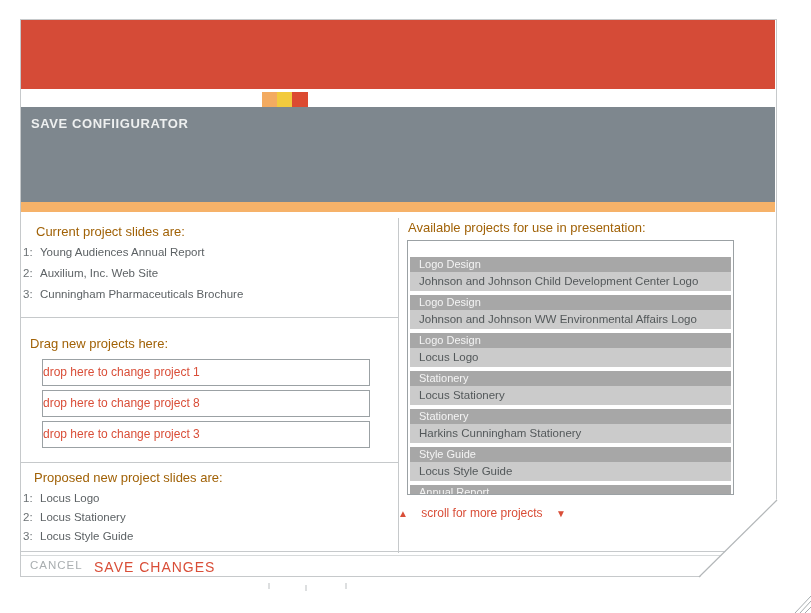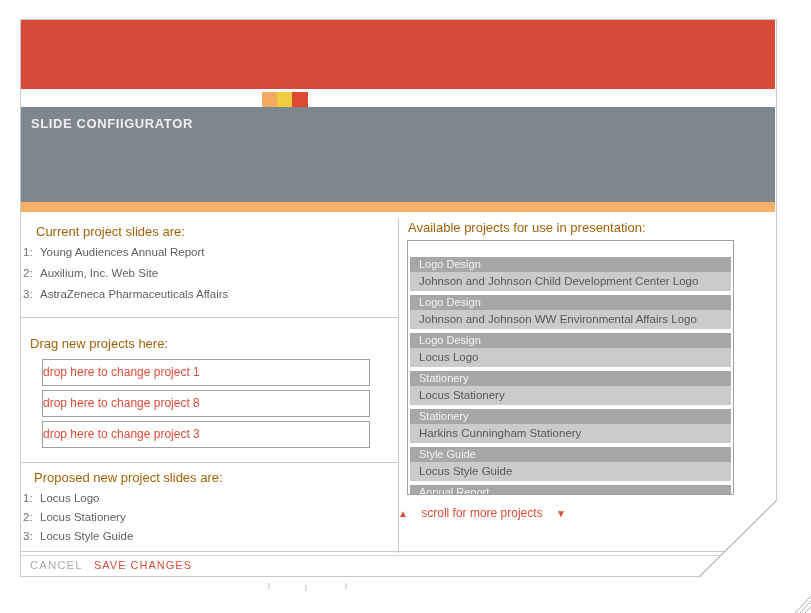--- a/index.html
+++ b/index.html
@@ -41,55 +41,55 @@
   .card .name{height:19px;line-height:19px;background:#cbcbcb;color:#53585a;
               font-size:11.5px;padding-left:9px;}
   .scroll-row{left:398px;top:506px;width:340px;text-align:left;font-size:12px;color:#d94e38;}
   .scroll-row .tri{font-size:10px;cursor:pointer;}
   .scroll-row .lbl{margin:0 10px;}
 
   
   .bar-line1{left:21px;top:551px;width:755px;height:1px;background:#c6c9cb;}
   .bar-line2{left:21px;top:555px;width:755px;height:1px;background:#d7dadb;}
   .cancel-btn{left:30px;top:559px;font-size:11.5px;letter-spacing:1px;color:#a9aeb0;cursor:pointer;}
-  .save-btn{left:94px;top:559px;font-size:11px;letter-spacing:1px;color:#d94e38;cursor:pointer;}
+  .save-btn{left:94px;top:559px;font-size:14px;letter-spacing:1px;color:#d94e38;cursor:pointer;}
 
   .tick{width:2px;height:6px;background:#8f9497;opacity:.3;}
   .overlay{left:0;top:0;pointer-events:none;}
 </style>
 </head>
 <body>
 
 <div class="screen">
 
   <div class="abs frame"></div>
 
   <div class="abs banner"></div>
   <div class="abs sq sq-orange"></div>
   <div class="abs sq sq-yellow"></div>
   <div class="abs sq sq-red"></div>
 
   <div class="abs band"></div>
-  <div class="abs app-title">SLIDE CONFIIGURATOR</div>
+  <div class="abs app-title">SAVE CONFIIGURATOR</div>
   <div class="abs strip"></div>
 
   <div class="abs vdivider"></div>
 
   <div class="abs heading" style="left:36px;top:224px">Current project slides are:</div>
   <div class="abs numrow" style="left:23px;top:246px">
     <span class="num">1:</span>
     <span>Young Audiences Annual Report</span>
   </div>
   <div class="abs numrow" style="left:23px;top:267px">
     <span class="num">2:</span>
     <span>Auxilium, Inc. Web Site</span>
   </div>
   <div class="abs numrow" style="left:23px;top:288px">
     <span class="num">3:</span>
-    <span>AstraZeneca Pharmaceuticals Affairs</span>
+    <span>Cunningham Pharmaceuticals Brochure</span>
   </div>
 
   <div class="abs hline" style="top:317px"></div>
 
   <div class="abs heading" style="left:30px;top:336px">Drag new projects here:</div>
   <div class="abs dropzone" style="top:359px">drop here to change project 1</div>
   <div class="abs dropzone" style="top:390px">drop here to change project 8</div>
   <div class="abs dropzone" style="top:421px">drop here to change project 3</div>
 
   <div class="abs hline" style="top:462px"></div>

